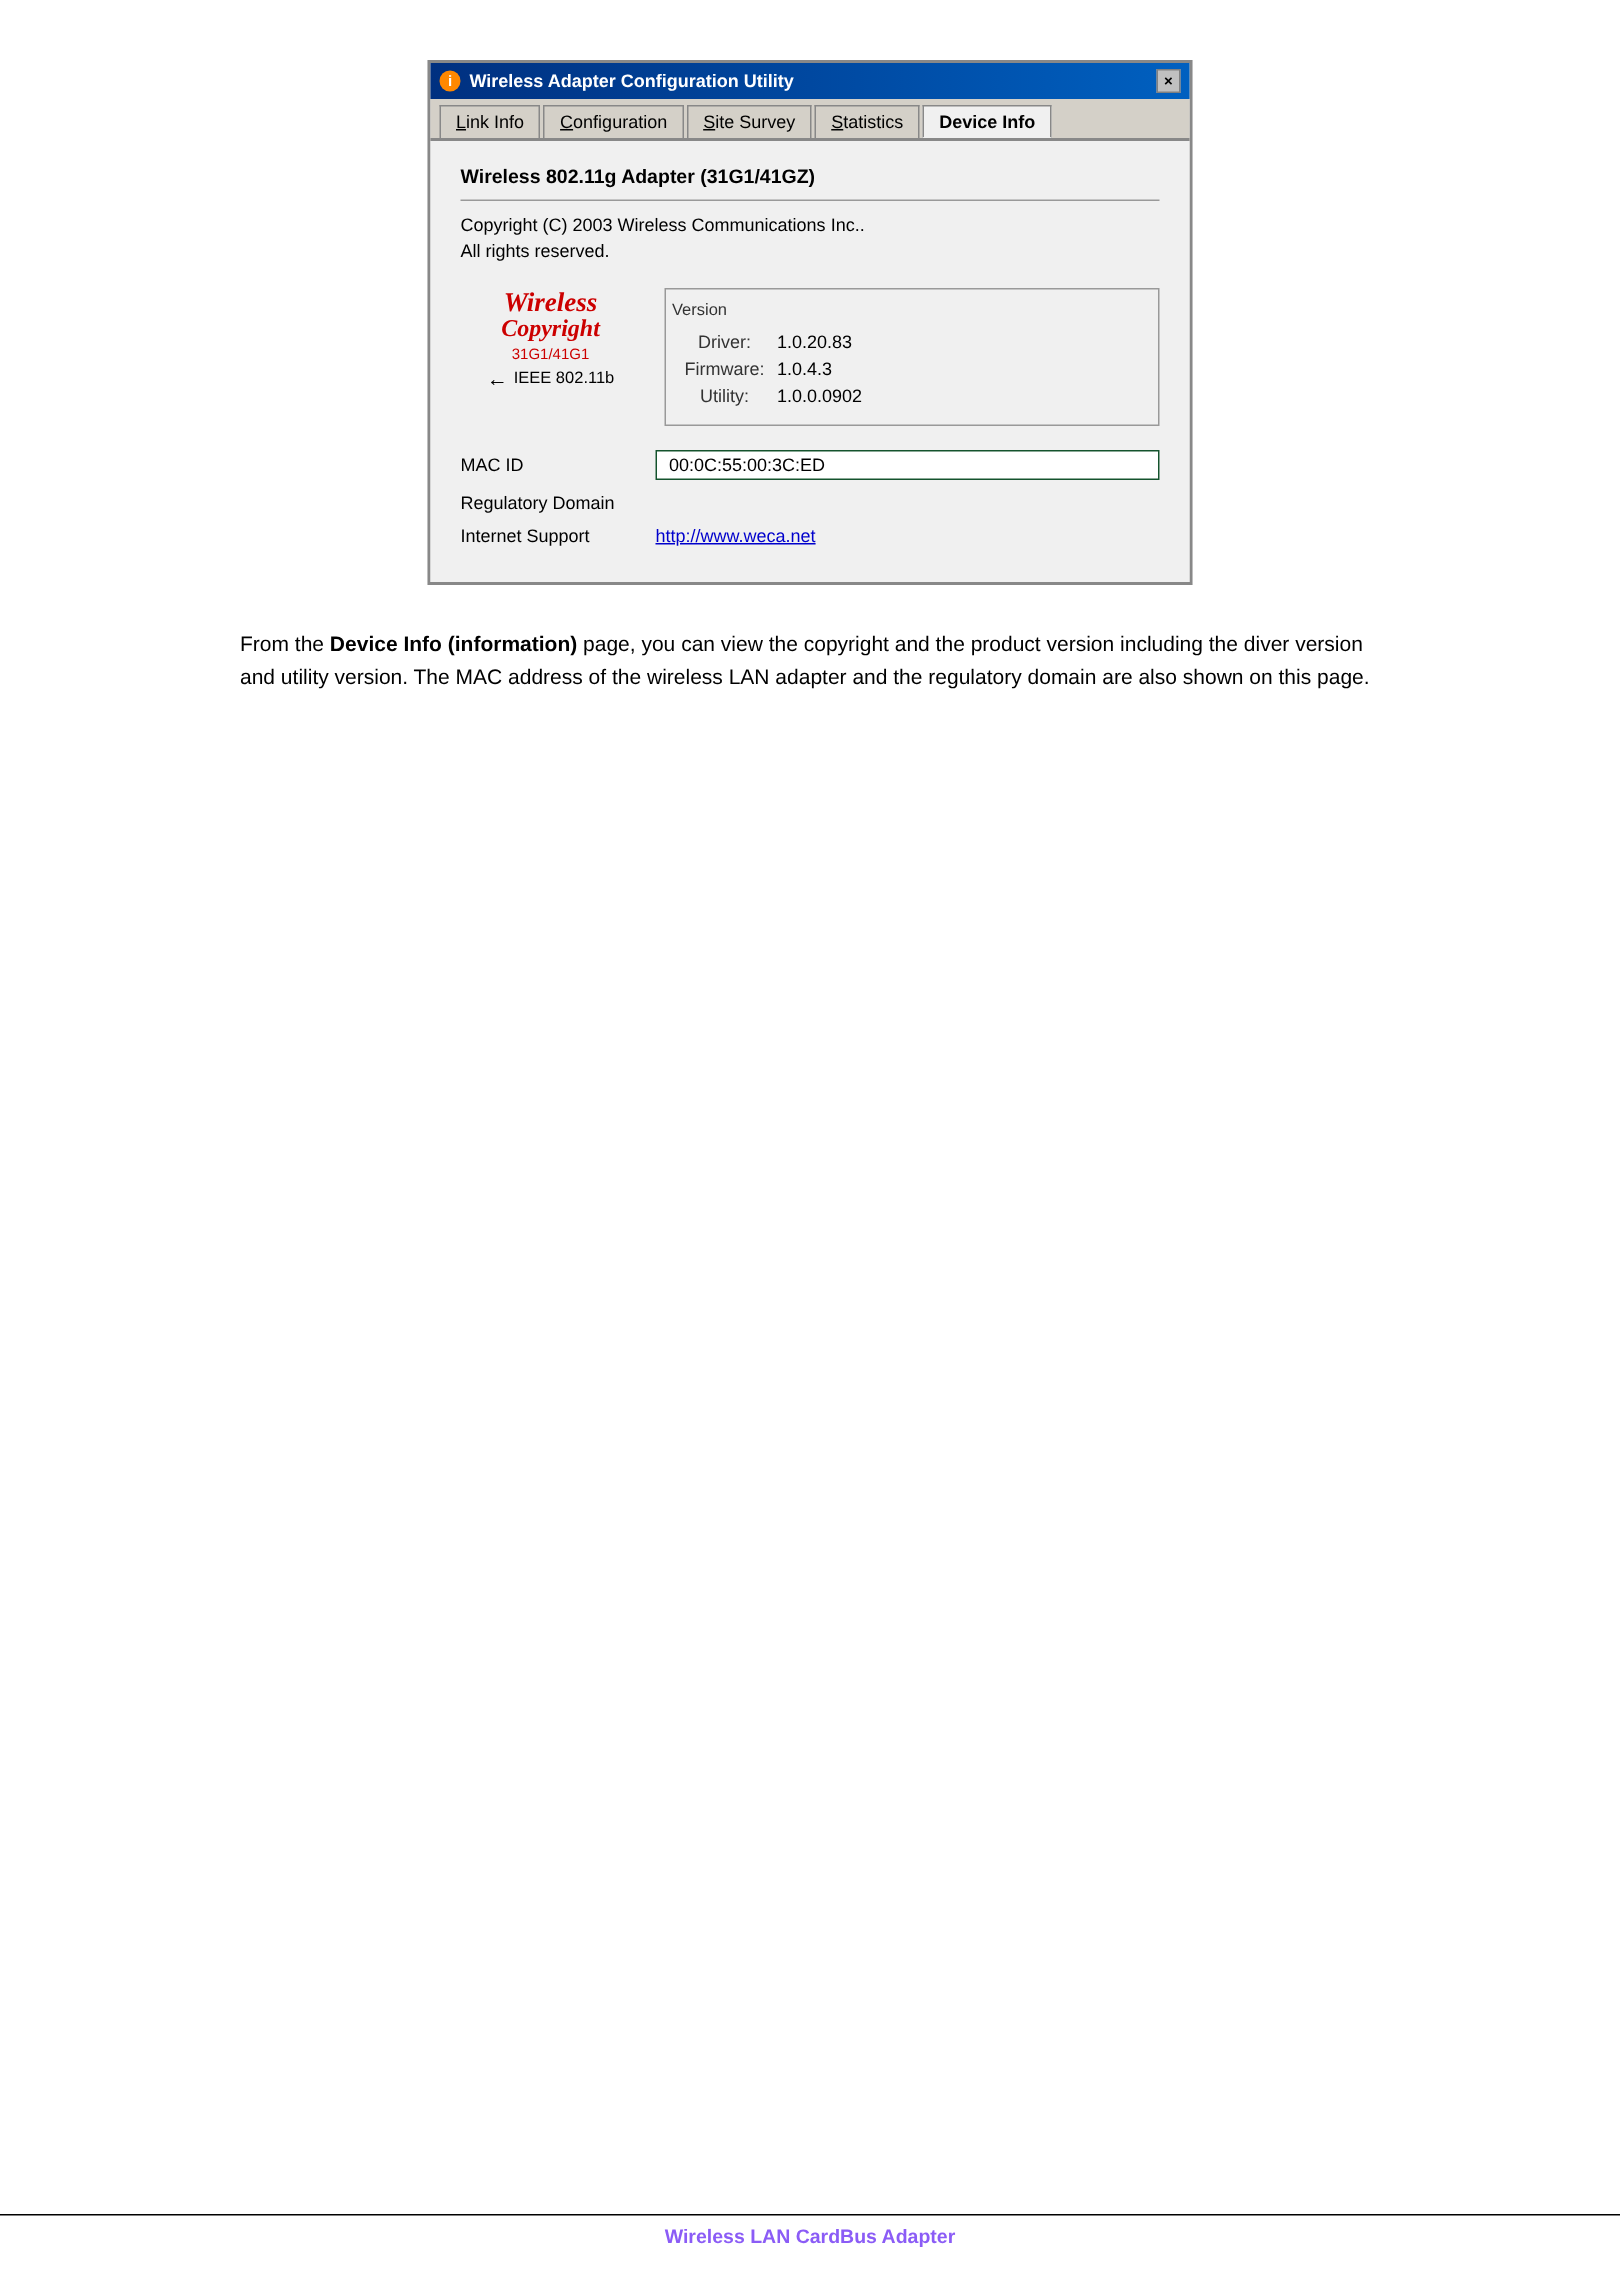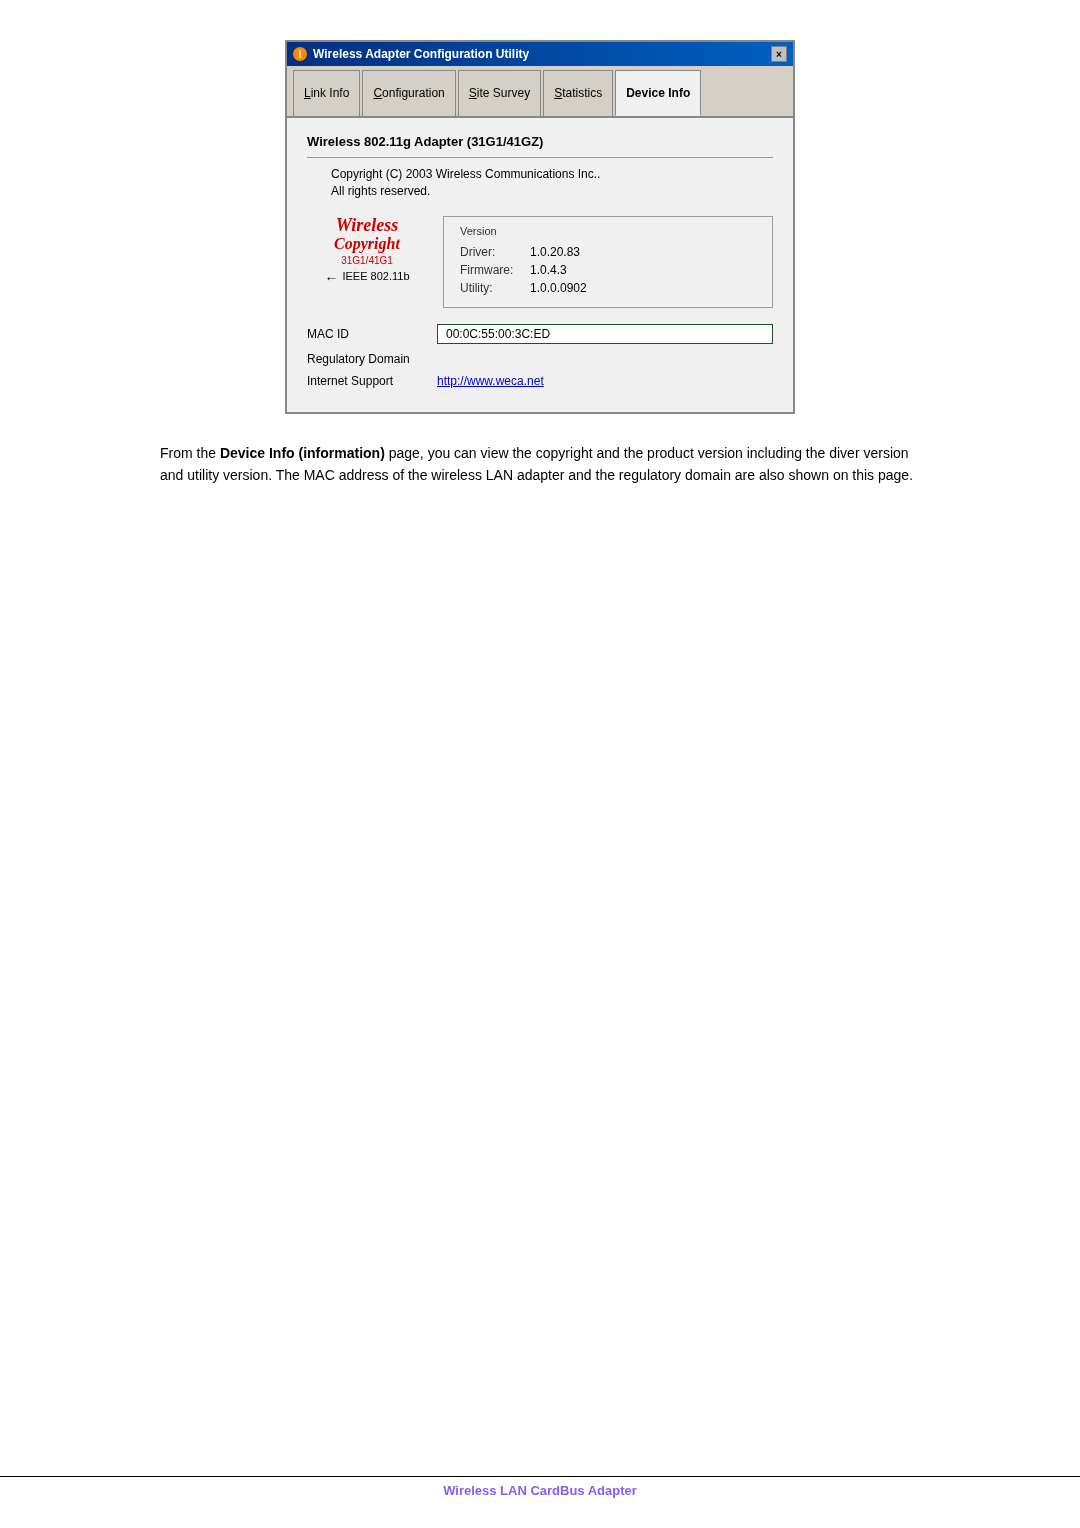--- a/index.html
+++ b/index.html
@@ -66,21 +66,21 @@
 
     .tab-bar {
       background: #d4d0c8;
       border-bottom: 2px solid #888888;
       display: flex;
       padding: 4px 6px 0 6px;
       gap: 2px;
     }
 
     .tab {
-      padding: 15px 10px;
+      padding: 3px 10px;
       font-size: 12px;
       background: #d4d0c8;
       border: 1px solid #888888;
       border-bottom: none;
       cursor: pointer;
       color: #000;
       text-decoration: none;
     }
 
     .tab.active {
@@ -109,21 +109,20 @@
     .divider {
       border: none;
       border-top: 1px solid #999;
       margin: 8px 0;
     }
 
     .copyright-text {
       font-size: 12px;
       margin-bottom: 16px;
       line-height: 1.4;
-      margin-left: 24px;
     }
 
     .main-info-area {
       display: flex;
       gap: 16px;
       margin-bottom: 16px;
     }
 
     .logo-area {
       display: flex;
@@ -166,35 +165,36 @@
       margin-top: 2px;
     }
 
     .arrow-left {
       color: #000;
       font-size: 14px;
     }
 
     .version-box {
       border: 1px solid #999;
-      padding: 8px 16px;
+      padding: 8px 4px;
       flex: 1;
     }
 
     .version-title {
       font-size: 11px;
       margin-bottom: 8px;
       color: #333;
     }
 
     .version-row {
       display: flex;
       align-items: center;
       margin-bottom: 4px;
       font-size: 12px;
+      text-align: center;
     }
 
     .version-label {
       width: 70px;
       color: #333;
     }
 
     .version-value {
       color: #000;
     }

